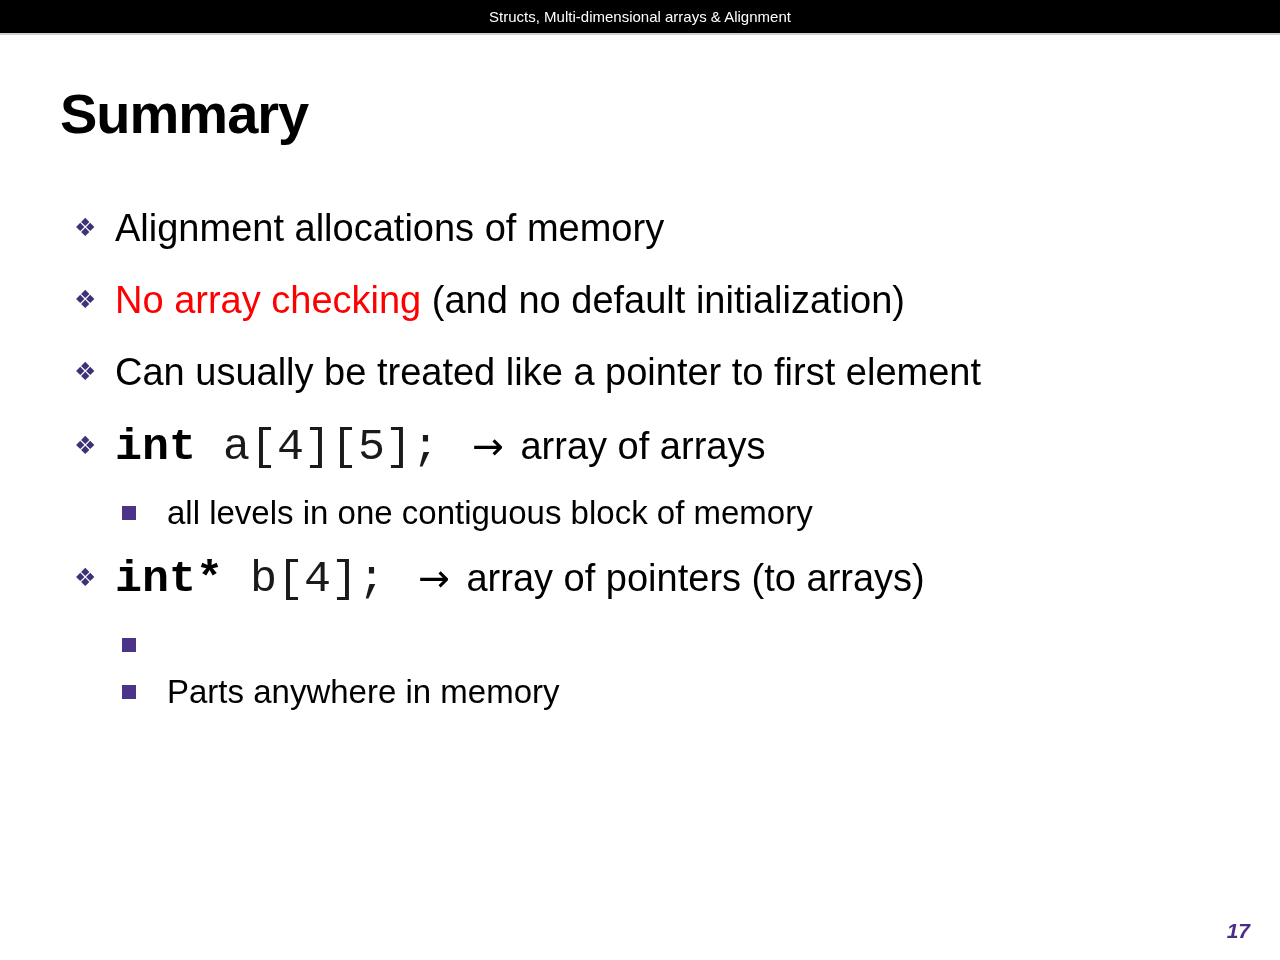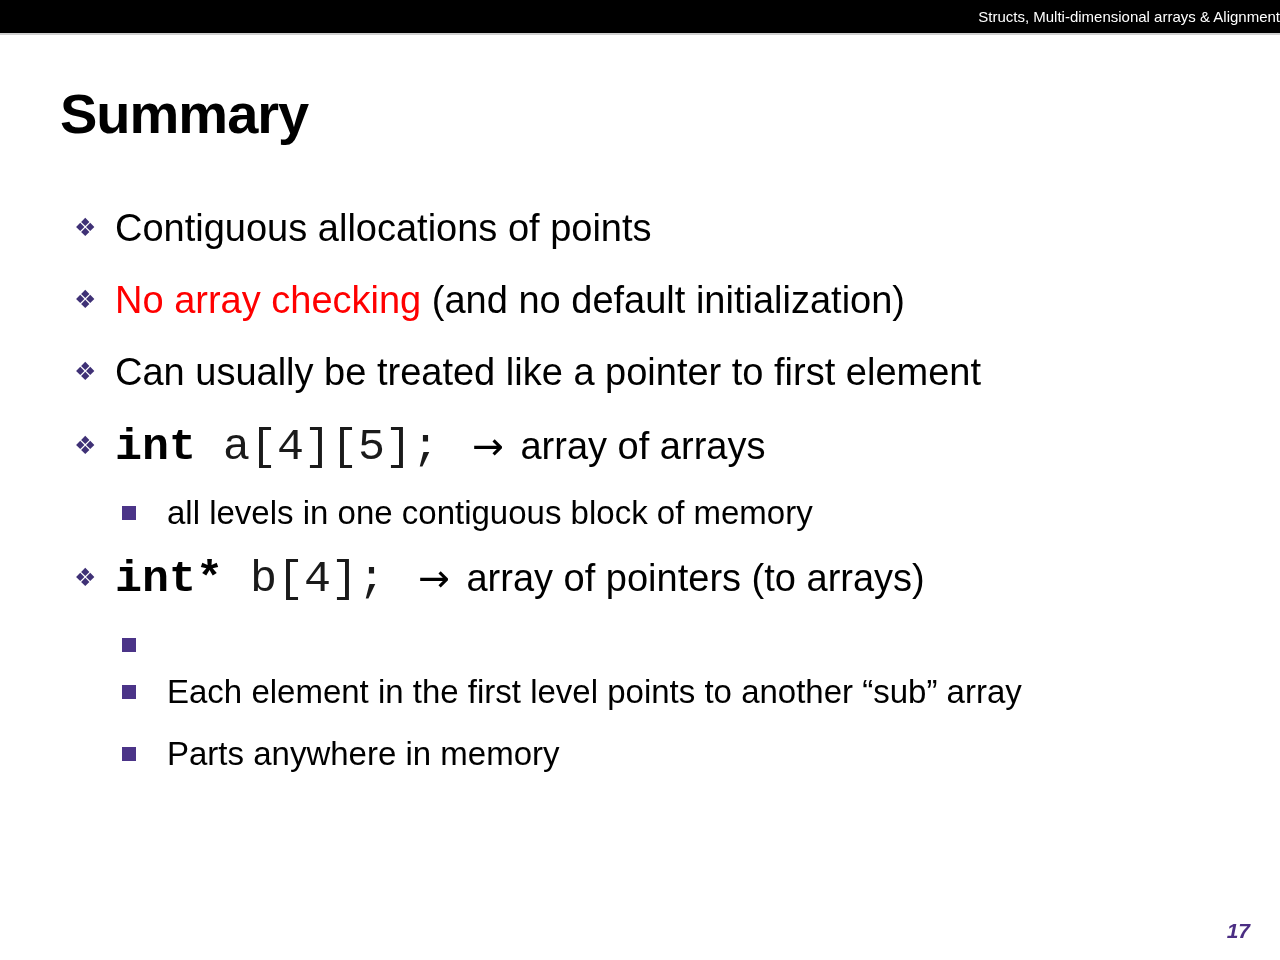--- a/index.html
+++ b/index.html
@@ -13,21 +13,21 @@
   }
 
   
   .header-bar {
     position: absolute; top: 0; left: 0; width: 1280px; height: 33px;
     background: #000000;
     border-bottom: 2px solid #cfcfcf;
   }
   .header-title {
     position: absolute; top: 0; left: 0; right: 0; height: 33px;
-    line-height: 33px; text-align: right;
+    line-height: 33px; text-align: center;
     color: #ffffff; font-size: 15px; font-weight: 400;
   }
   .header-course {
     position: absolute; top: 0; right: 14px; height: 33px;
     line-height: 33px;
     color: #ffffff; font-size: 14px; font-weight: 400; margin-top: 28px;
   }
 
   
   .slide-title {
@@ -100,21 +100,21 @@
   <div class="header-title">Structs, Multi-dimensional arrays &amp; Alignment</div>
   <div class="header-course">CS295</div>
 </div>
 
 <div class="slide-title">Summary</div>
 
 <div class="content">
 
   <div class="row row-main">
     <span class="marker-diamond">❖</span>
-    <span class="txt"><span class="seg-plain">Contiguous allocations of points</span></span>
+    <span class="txt"><span class="seg-plain">Alignment allocations of memory</span></span>
   </div>
 
   <div class="row row-main">
     <span class="marker-diamond">❖</span>
     <span class="txt"><span class="seg-red">No array checking </span><span class="seg-plain">(and no default initialization)</span></span>
   </div>
 
   <div class="row row-main">
     <span class="marker-diamond">❖</span>
     <span class="txt"><span class="seg-plain">Can usually be treated like a pointer to first element</span></span>
@@ -132,24 +132,20 @@
 
   <div class="row row-code">
     <span class="marker-diamond">❖</span>
     <span class="txt"><span class="seg-code-bold">int*</span><span class="seg-code"> b[4]; </span><span class="seg-arrow">→</span><span class="seg-plain"> array of pointers (to arrays)</span></span>
   </div>
 
   <div class="row row-sub">
     <span class="marker-square"></span>
   </div>
 
-  <div class="row row-sub" style="margin-bottom:22px">
-    <span class="marker-square"></span>
-    <span class="txt"><span class="seg-plain">Each element in the first level points to another “sub” array</span></span>
-  </div>
 
   <div class="row row-sub">
     <span class="marker-square"></span>
     <span class="txt"><span class="seg-plain">Parts anywhere in memory</span></span>
   </div>
 
 </div>
 
 <div class="page-number">17</div>
 

